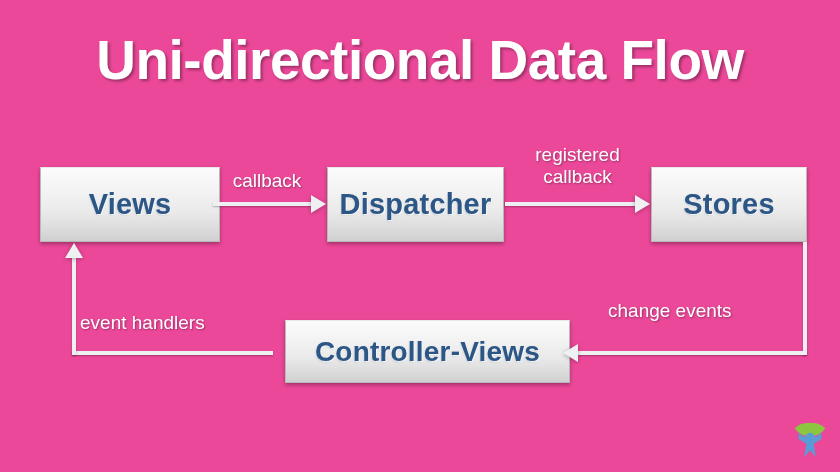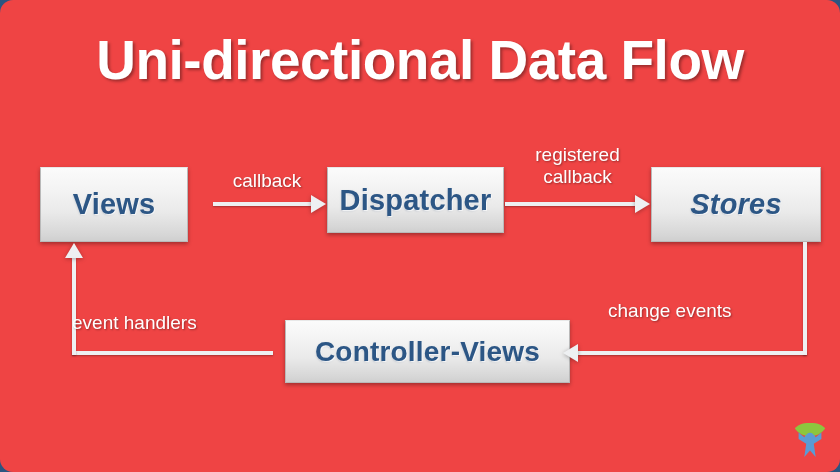--- a/index.html
+++ b/index.html
@@ -4,24 +4,23 @@
 <style>
   html, body {
     margin: 0;
     padding: 0;
     background: #2b5581;
   }
   #stage {
     position: relative;
     width: 840px;
     height: 472px;
-    background: #ef4444;
+    background: #ec4899;
     overflow: hidden;
     font-family: "Liberation Sans", sans-serif;
-    border-radius: 13px;
   }
 
   
   #title {
     position: absolute;
     left: 0;
     top: 28px;
     width: 840px;
     text-align: center;
     color: #ffffff;
@@ -53,23 +52,23 @@
   .node-label {
     color: #2c5685;
     font-weight: bold;
     font-size: 29px;
     letter-spacing: 0.2px;
     text-shadow: 1px 1px 1px rgba(255,255,255,0.85),
                  0 1px 2px rgba(90,110,140,0.35);
     white-space: nowrap;
   }
 
-  #node-views         { left: 40px;  top: 167px; width: 148px; height: 75px; }
-  #node-dispatcher    { left: 327px; top: 167px; width: 177px; height: 66px; }
-  #node-stores        { left: 651px; top: 167px; width: 170px; height: 75px; font-style: italic; }
+  #node-views         { left: 40px;  top: 167px; width: 180px; height: 75px; }
+  #node-dispatcher    { left: 327px; top: 167px; width: 177px; height: 75px; }
+  #node-stores        { left: 651px; top: 167px; width: 156px; height: 75px; }
   #node-controllerviews { left: 273px; top: 320px; width: 285px; height: 63px; margin-left: 12px; }
   #node-controllerviews .node-label { font-size: 28px; }
 
   
   .line-h, .line-v {
     position: absolute;
     background: #eef0f2;
     box-shadow: 0 1px 2px rgba(0,0,0,0.3);
   }
   .line-h { height: 4px; }
@@ -104,21 +103,21 @@
     position: absolute;
     color: #ffffff;
     font-size: 19px;
     line-height: 22px;
     text-align: center;
     white-space: pre-line;
     text-shadow: 1px 1px 2px rgba(0,0,0,0.35);
   }
   #label-actions   { left: 212px; top: 170px; width: 110px; }
   #label-callback  { left: 504px; top: 144px; width: 147px; }
-  #label-events    { left: 72px;  top: 312px; width: 190px; text-align: left; }
+  #label-events    { left: 80px;  top: 312px; width: 190px; text-align: left; }
   #label-change    { left: 608px; top: 300px; width: 200px; text-align: left; }
 
   
   #logo {
     position: absolute;
     left: 791px;
     top: 420px;
     width: 38px;
     height: 40px;
   }

